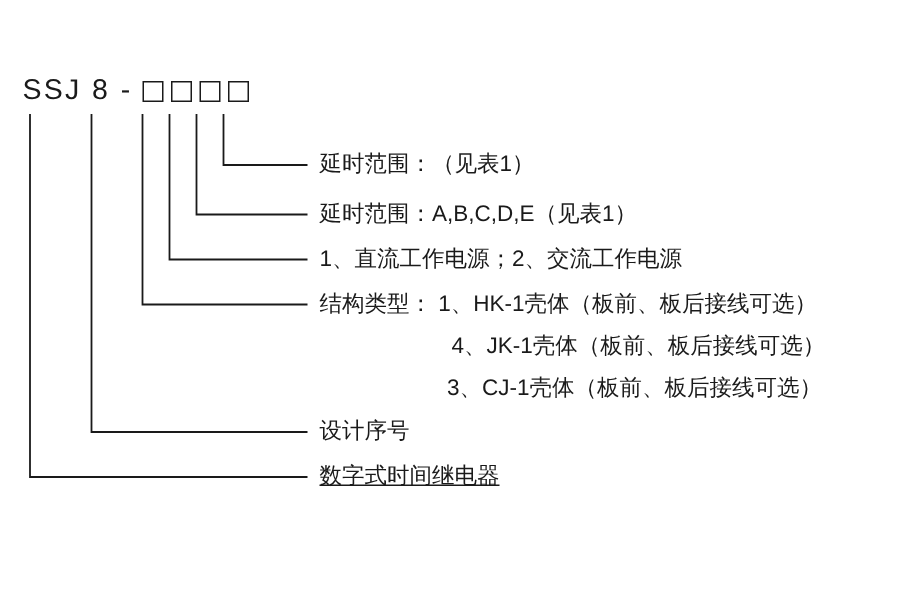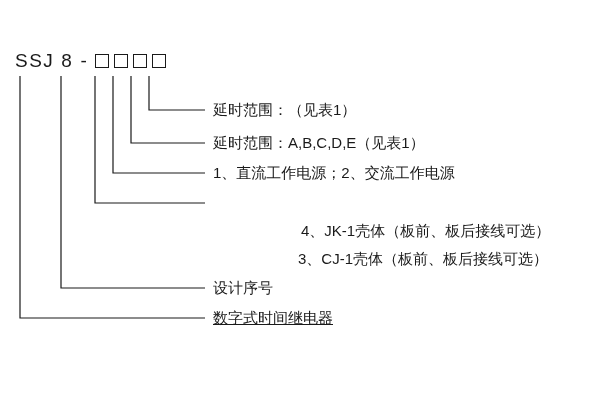--- a/index.html
+++ b/index.html
@@ -83,20 +83,21 @@
     <span class="code-box"></span>
     <span class="code-box"></span>
   </div>
 
   <div class="label" style="left:213px; top:100px;">延时范围：（见表1）</div>
 
   <div class="label" style="left:213px; top:133px;">延时范围：A,B,C,D,E（见表1）</div>
 
   <div class="label" style="left:213px; top:163px;">1、直流工作电源；2、交流工作电源</div>
 
+  <div class="label" style="left:213px; top:193px;">结构类型： 1、HK-1壳体（板前、板后接线可选）</div>
 
   <div class="label" style="left:301px; top:221px;">4、JK-1壳体（板前、板后接线可选）</div>
 
   <div class="label" style="left:298px; top:249px;">3、CJ-1壳体（板前、板后接线可选）</div>
 
   <div class="label" style="left:213px; top:278px;text-align:center;">设计序号</div>
 
   <div class="label" style="left:213px; top:308px;text-decoration:underline;">数字式时间继电器</div>
 
 </div>

